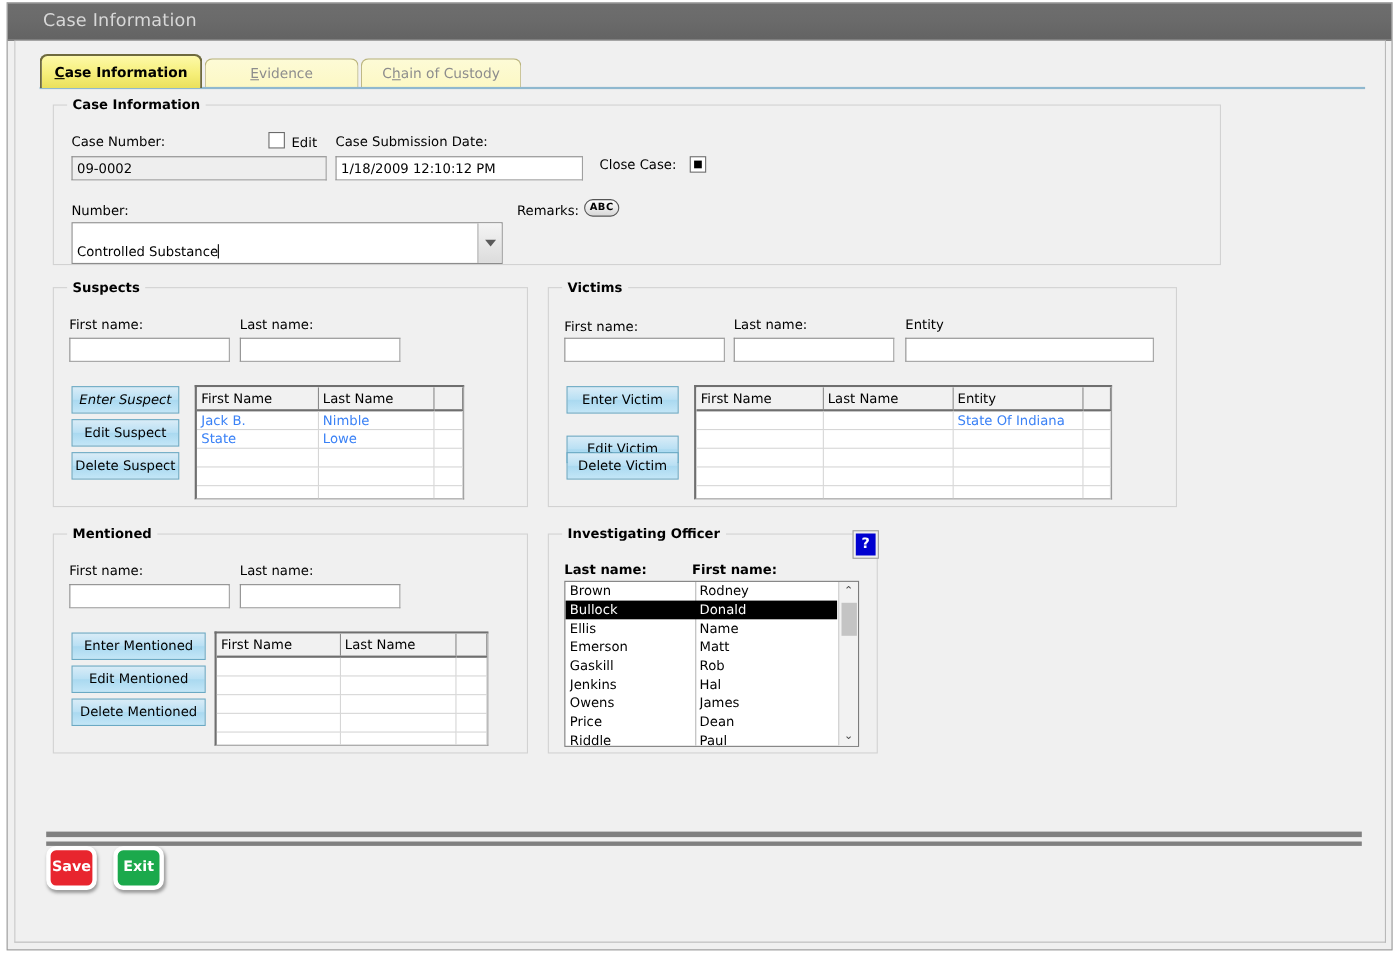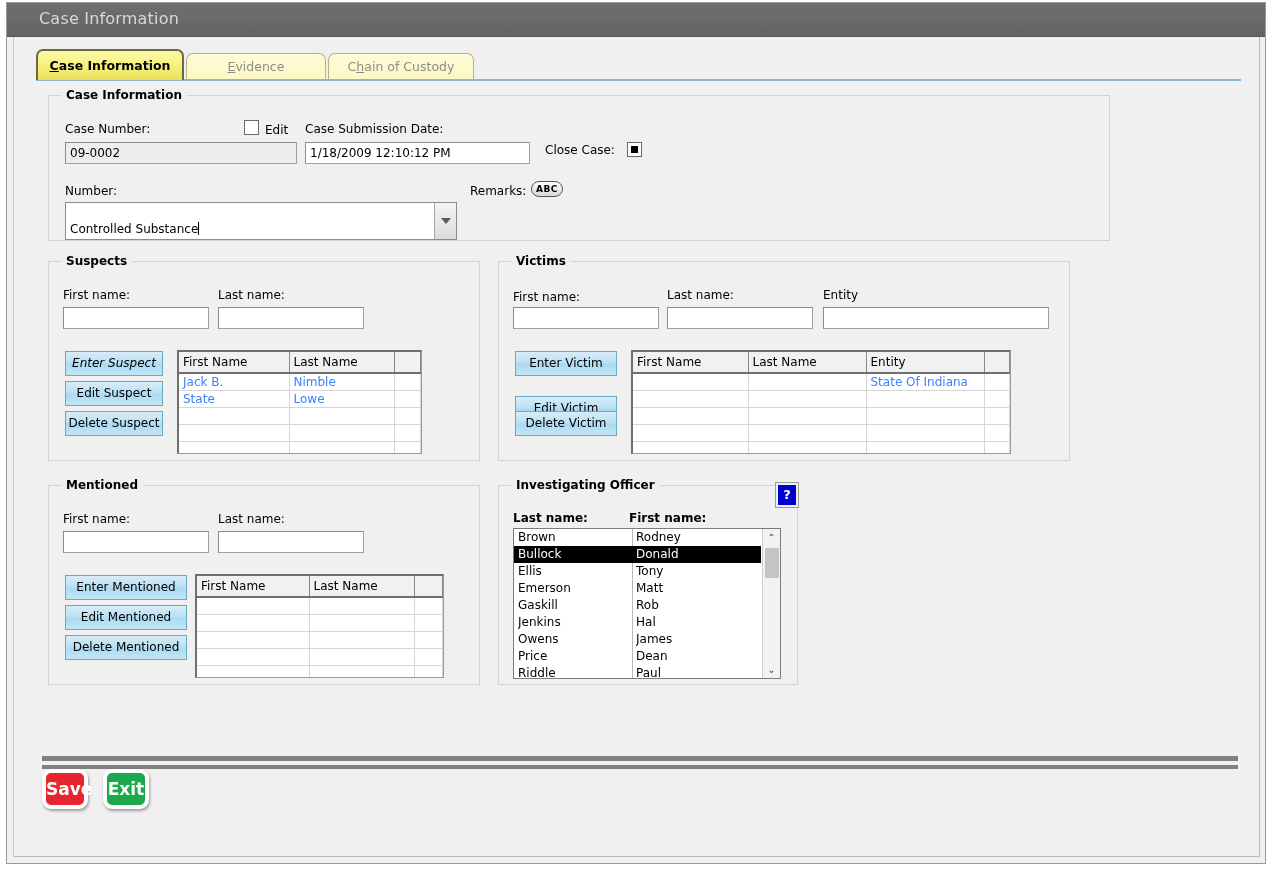--- a/index.html
+++ b/index.html
@@ -364,21 +364,21 @@
 
   .bigbtn {
     position: absolute;
     width: 46px;
     height: 40px;
     box-sizing: border-box;
     border-radius: 9px;
     border: 4px solid #ffffff;
     color: #ffffff;
     font-weight: bold;
-    font-size: 17px;
+    font-size: 13px;
     text-align: center;
     line-height: 32px;
     box-shadow: 1px 2px 3px rgba(0,0,0,0.35);
   }
 </style>
 </head>
 <body>
 
 <div id="window">
 
@@ -618,21 +618,21 @@
             <div class="ol-row">
               <span class="c1">Brown</span>
               <span class="c2">Rodney</span>
             </div>
             <div class="ol-row sel">
               <span class="c1">Bullock</span>
               <span class="c2">Donald</span>
             </div>
             <div class="ol-row">
               <span class="c1">Ellis</span>
-              <span class="c2">Tony</span>
+              <span class="c2">Name</span>
             </div>
             <div class="ol-row">
               <span class="c1">Emerson</span>
               <span class="c2">Matt</span>
             </div>
             <div class="ol-row">
               <span class="c1">Gaskill</span>
               <span class="c2">Rob</span>
             </div>
             <div class="ol-row">

